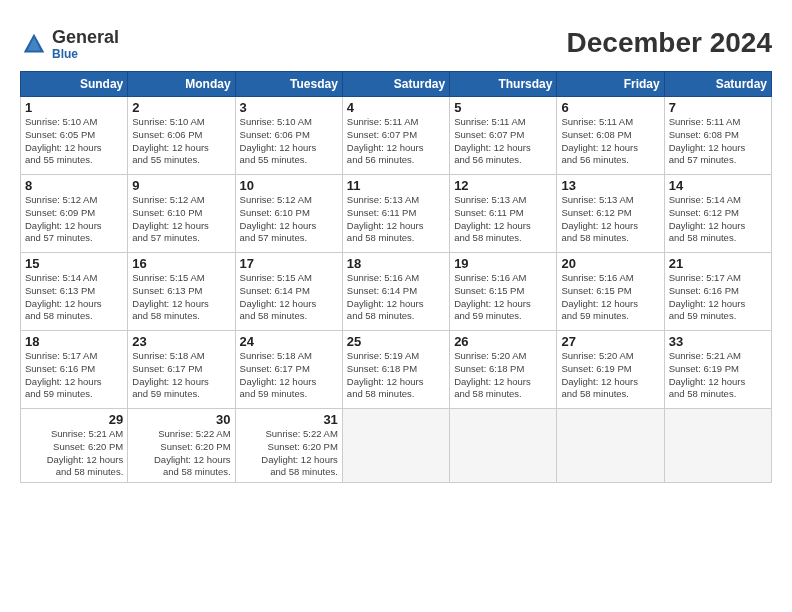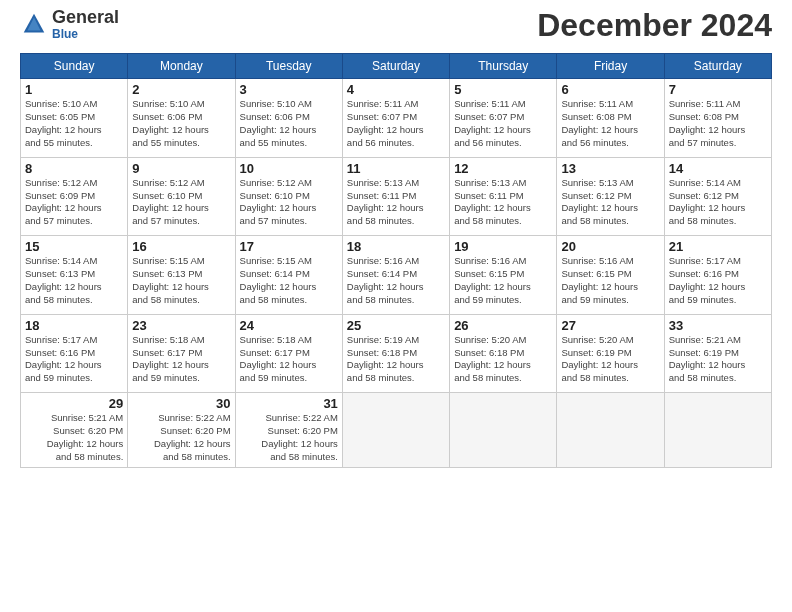--- a/index.html
+++ b/index.html
@@ -6,21 +6,21 @@
     body {
       font-family: Arial, sans-serif;
       background: #fff;
       width: 792px;
       height: 612px;
       overflow: hidden;
     }
     .page {
       width: 792px;
       height: 480px;
-      padding: 8px 20px 12px 20px;
+      padding: 28px 20px 12px 20px;
       display: flex;
       flex-direction: column;
     }
     .header {
       display: flex;
       justify-content: space-between;
       align-items: flex-start;
       margin-bottom: 10px;
     }
     .logo {
@@ -44,43 +44,43 @@
       color: #2563a8;
     }
     .logo-icon {
       width: 28px;
       height: 28px;
     }
     .title-area {
       text-align: right;
     }
     .month-title {
-      font-size: 32px;
+      font-size: 28px;
       font-weight: bold;
       color: #333;
       line-height: 1.1;
     }
     .location {
       font-size: 14px;
       color: #555;
     }
     .calendar {
       flex: 1;
       border: 1px solid #ccc;
       border-collapse: collapse;
       width: 100%;
       table-layout: fixed;
     }
     .calendar th {
       background: #2563a8;
       color: #fff;
       font-size: 12px;
-      font-weight: normal;
+      font-weight: bold;
       padding: 5px 4px;
-      text-align: center;
+      text-align: right;
       border: 1px solid #1a4a8a;
     }
     .calendar td {
       border: 1px solid #ccc;
       vertical-align: top;
       padding: 3px 4px;
       font-size: 9.5px;
       color: #333;
       height: 78px;
       background: #fff;

